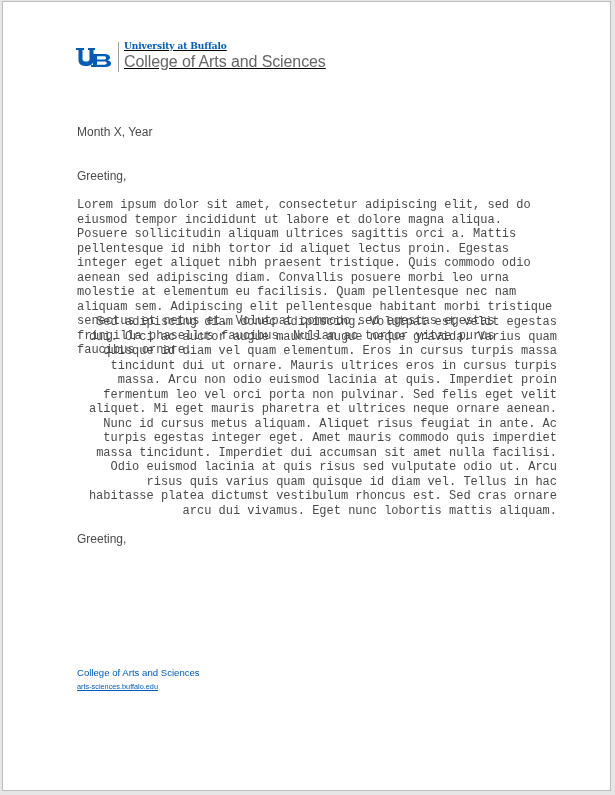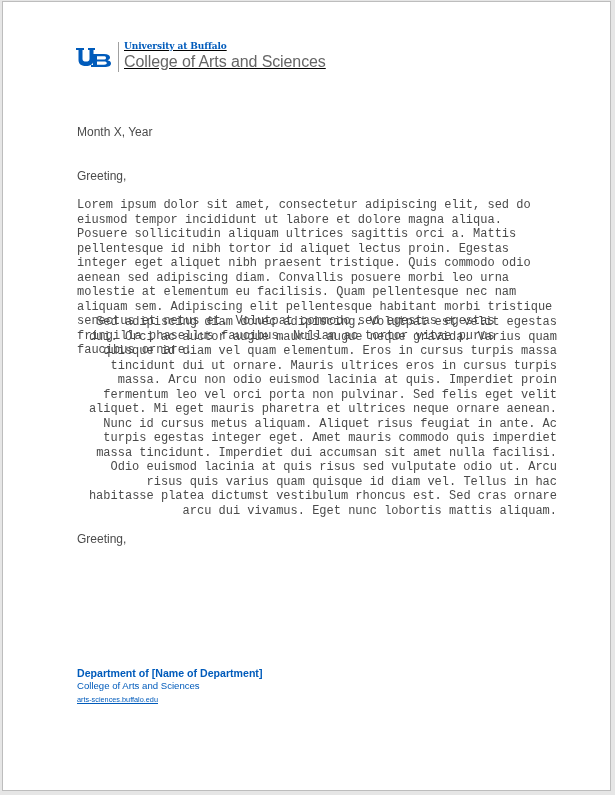--- a/index.html
+++ b/index.html
@@ -123,18 +123,17 @@
   <div class="body-text para1">
     <p>Lorem ipsum dolor sit amet, consectetur adipiscing elit, sed do eiusmod tempor incididunt ut labore et dolore magna aliqua. Posuere sollicitudin aliquam ultrices sagittis orci a. Mattis pellentesque id nibh tortor id aliquet lectus proin. Egestas integer eget aliquet nibh praesent tristique. Quis commodo odio aenean sed adipiscing diam. Convallis posuere morbi leo urna molestie at elementum eu facilisis. Quam pellentesque nec nam aliquam sem. Adipiscing elit pellentesque habitant morbi tristique senectus et netus et. Volutpat commodo sed egestas egestas fringilla phasellus faucibus. Nullam ac tortor vitae purus faucibus ornare.</p>
   </div>
   <div class="body-text para2">
     <p>Sed adipiscing diam donec adipiscing. Volutpat est velit egestas dui. Orci ac auctor augue mauris augue neque gravida. Varius quam quisque id diam vel quam elementum. Eros in cursus turpis massa tincidunt dui ut ornare. Mauris ultrices eros in cursus turpis massa. Arcu non odio euismod lacinia at quis. Imperdiet proin fermentum leo vel orci porta non pulvinar. Sed felis eget velit aliquet. Mi eget mauris pharetra et ultrices neque ornare aenean. Nunc id cursus metus aliquam. Aliquet risus feugiat in ante. Ac turpis egestas integer eget. Amet mauris commodo quis imperdiet massa tincidunt. Imperdiet dui accumsan sit amet nulla facilisi. Odio euismod lacinia at quis risus sed vulputate odio ut. Arcu risus quis varius quam quisque id diam vel. Tellus in hac habitasse platea dictumst vestibulum rhoncus est. Sed cras ornare arcu dui vivamus. Eget nunc lobortis mattis aliquam.</p>
   </div>
 
   <div class="body-text closing">Greeting,</div>
 
   <div class="footer">
-    <div class="dept-name">Department of [Name of Department]</div>
     <div class="college-name">College of Arts and Sciences</div>
     <div class="small"><a>arts-sciences.buffalo.edu</a></div>
   </div>
 
 </div>
 
 </body></html>

